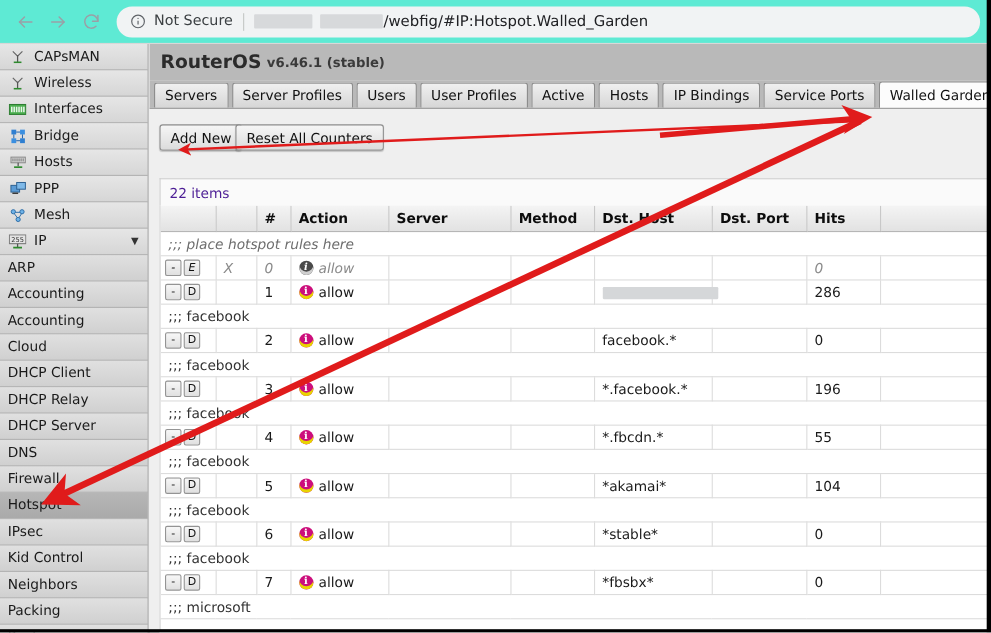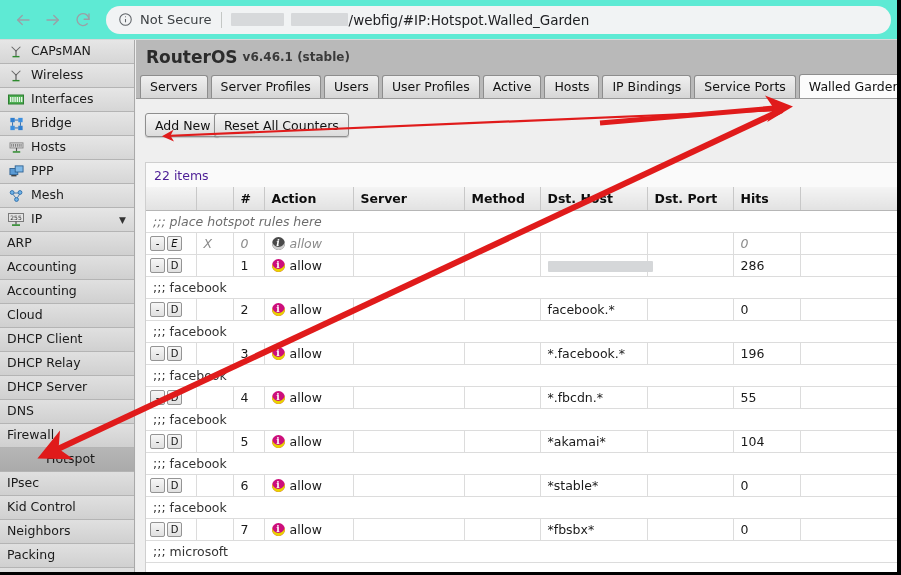--- a/index.html
+++ b/index.html
@@ -84,21 +84,20 @@
     position: relative;
   }
   .menu-item.top {
     background: linear-gradient(to bottom, #e6e6e6 0%, #d6d6d6 100%);
   }
   .menu-item.sub {
     background: linear-gradient(to bottom, #e0e0e0 0%, #d0d0d0 100%);
   }
   .menu-item.sub.active {
     background: linear-gradient(to bottom, #b6b6b6 0%, #aaaaaa 100%);
-    justify-content: center;
   }
   .mi-icon {
     width: 18px; height: 16px; margin-right: 6px;
     display: flex; align-items: center; justify-content: center;
     flex: 0 0 auto;
   }
   .mi-label { line-height: 1; white-space: nowrap; }
   .mi-caret {
     position: absolute; right: 8px; top: 50%; transform: translateY(-50%);
     font-size: 9px; color: #333;

